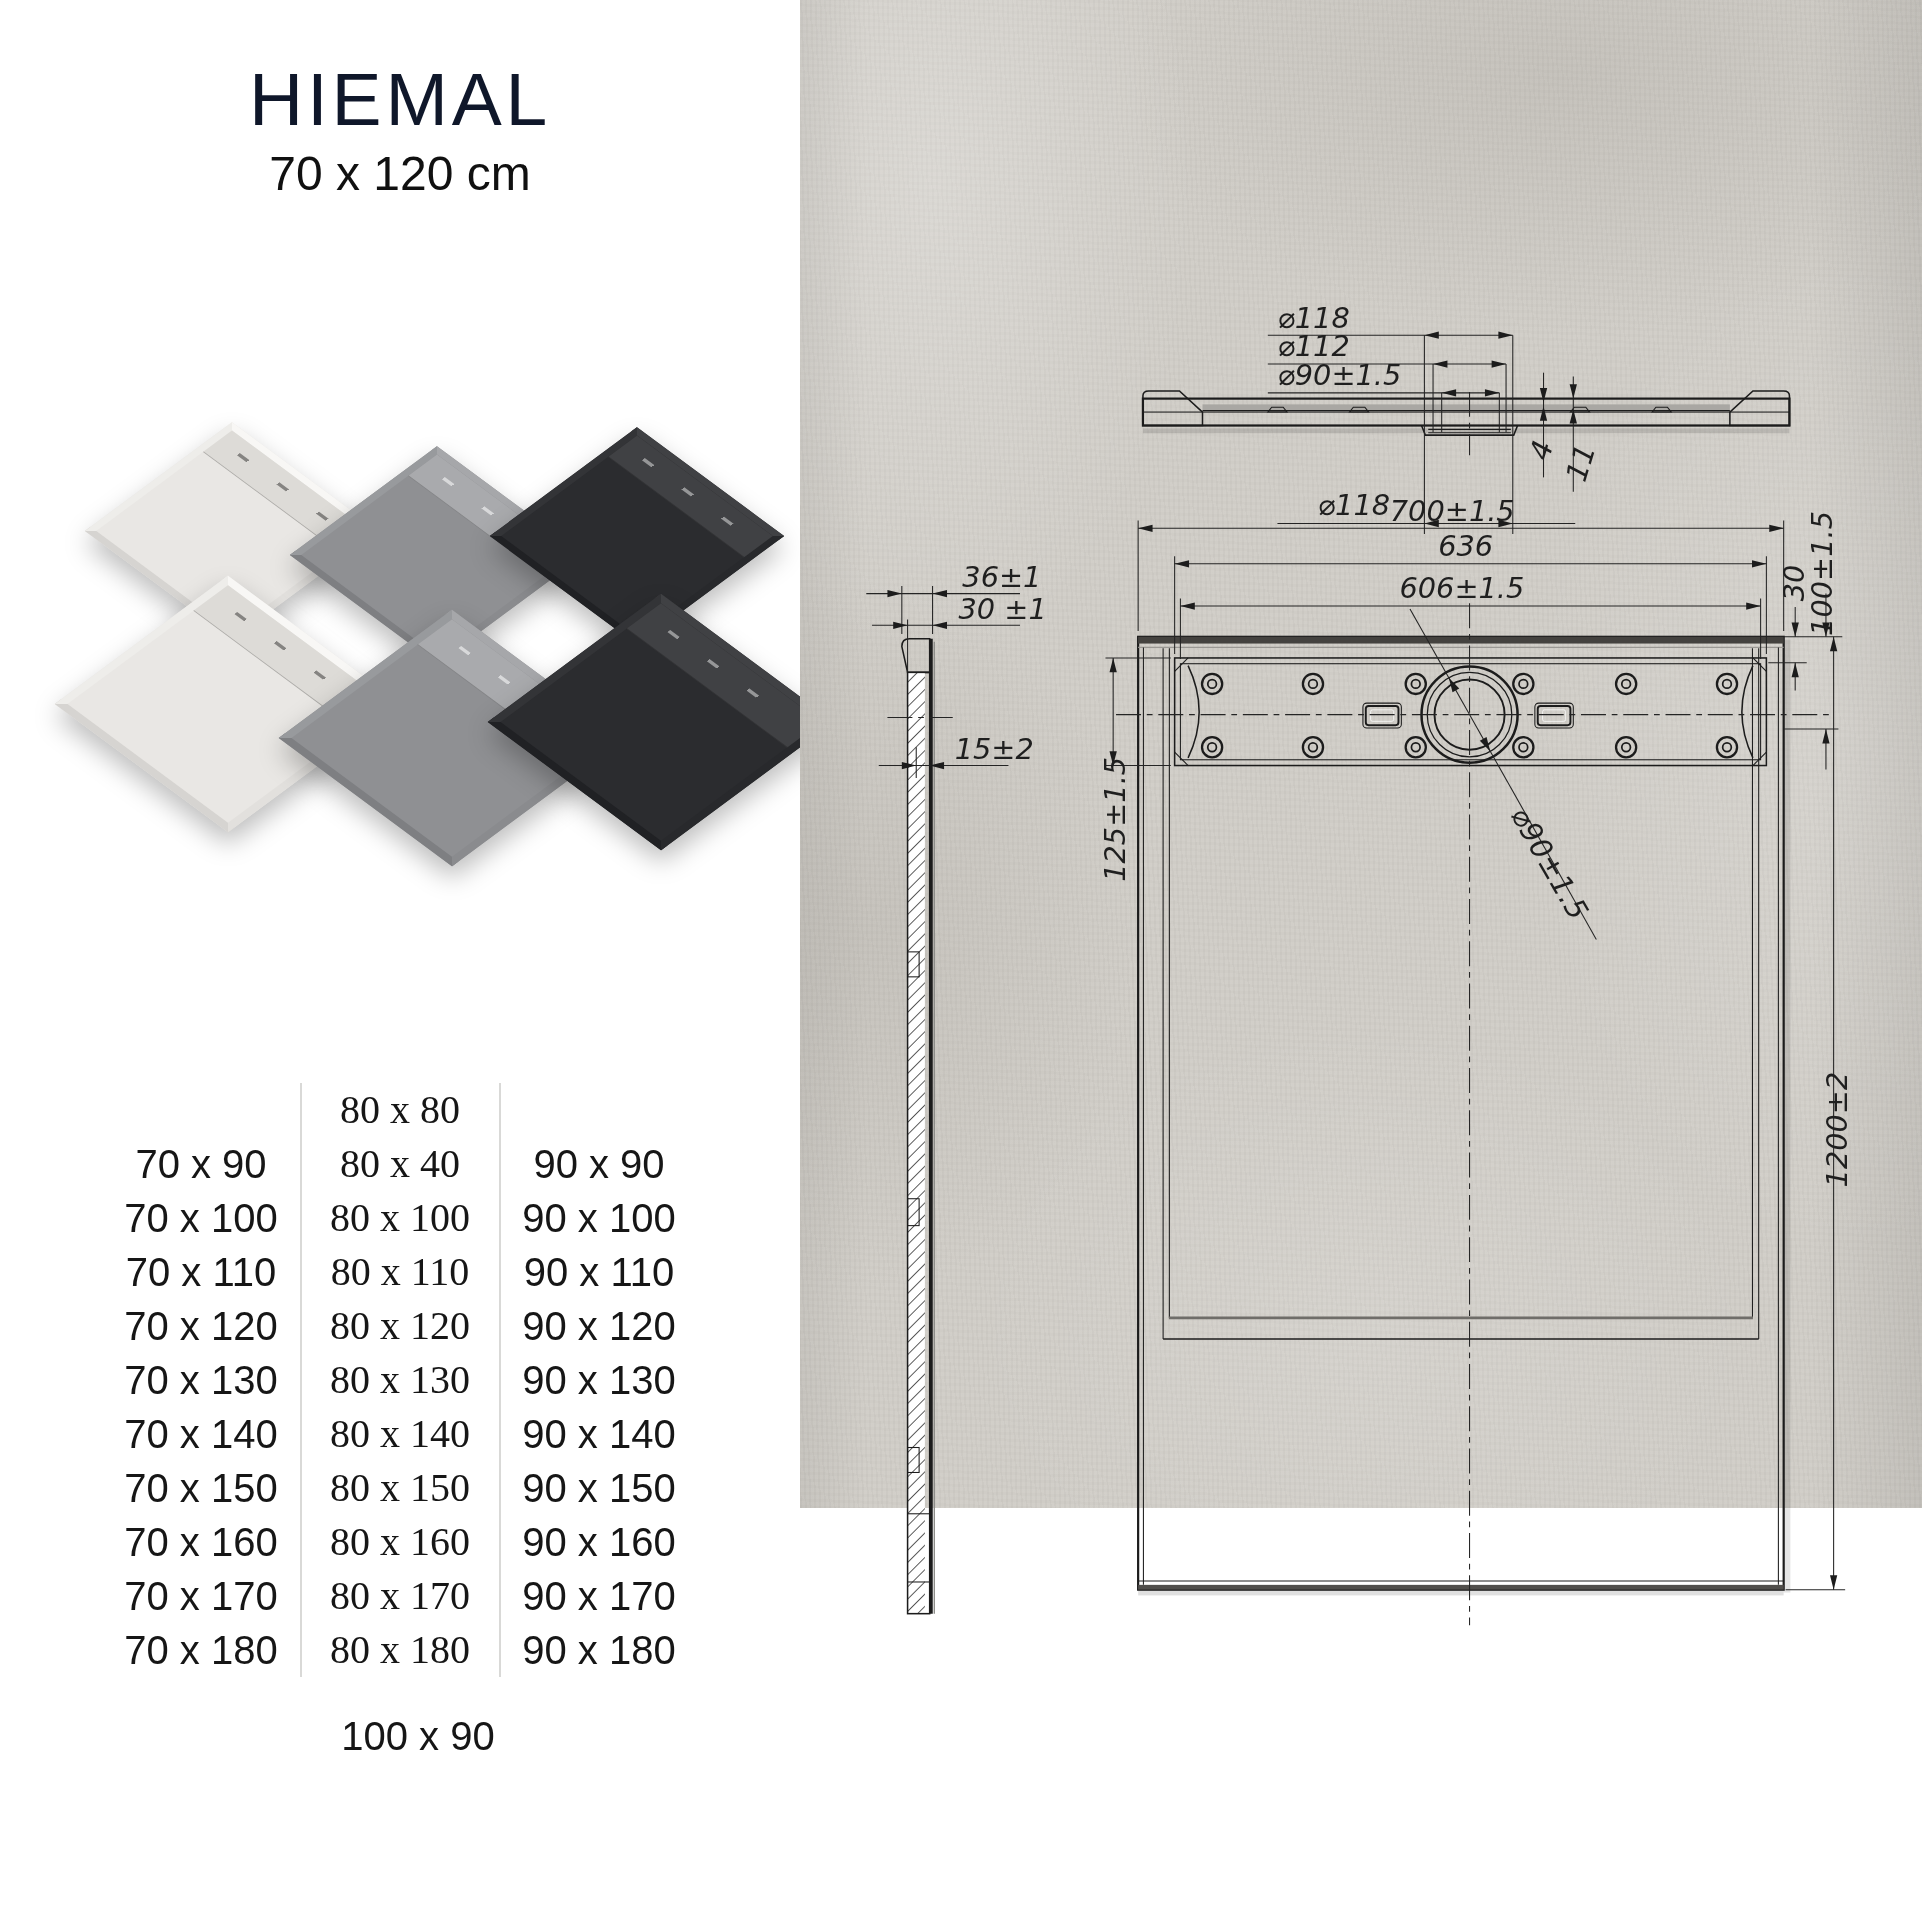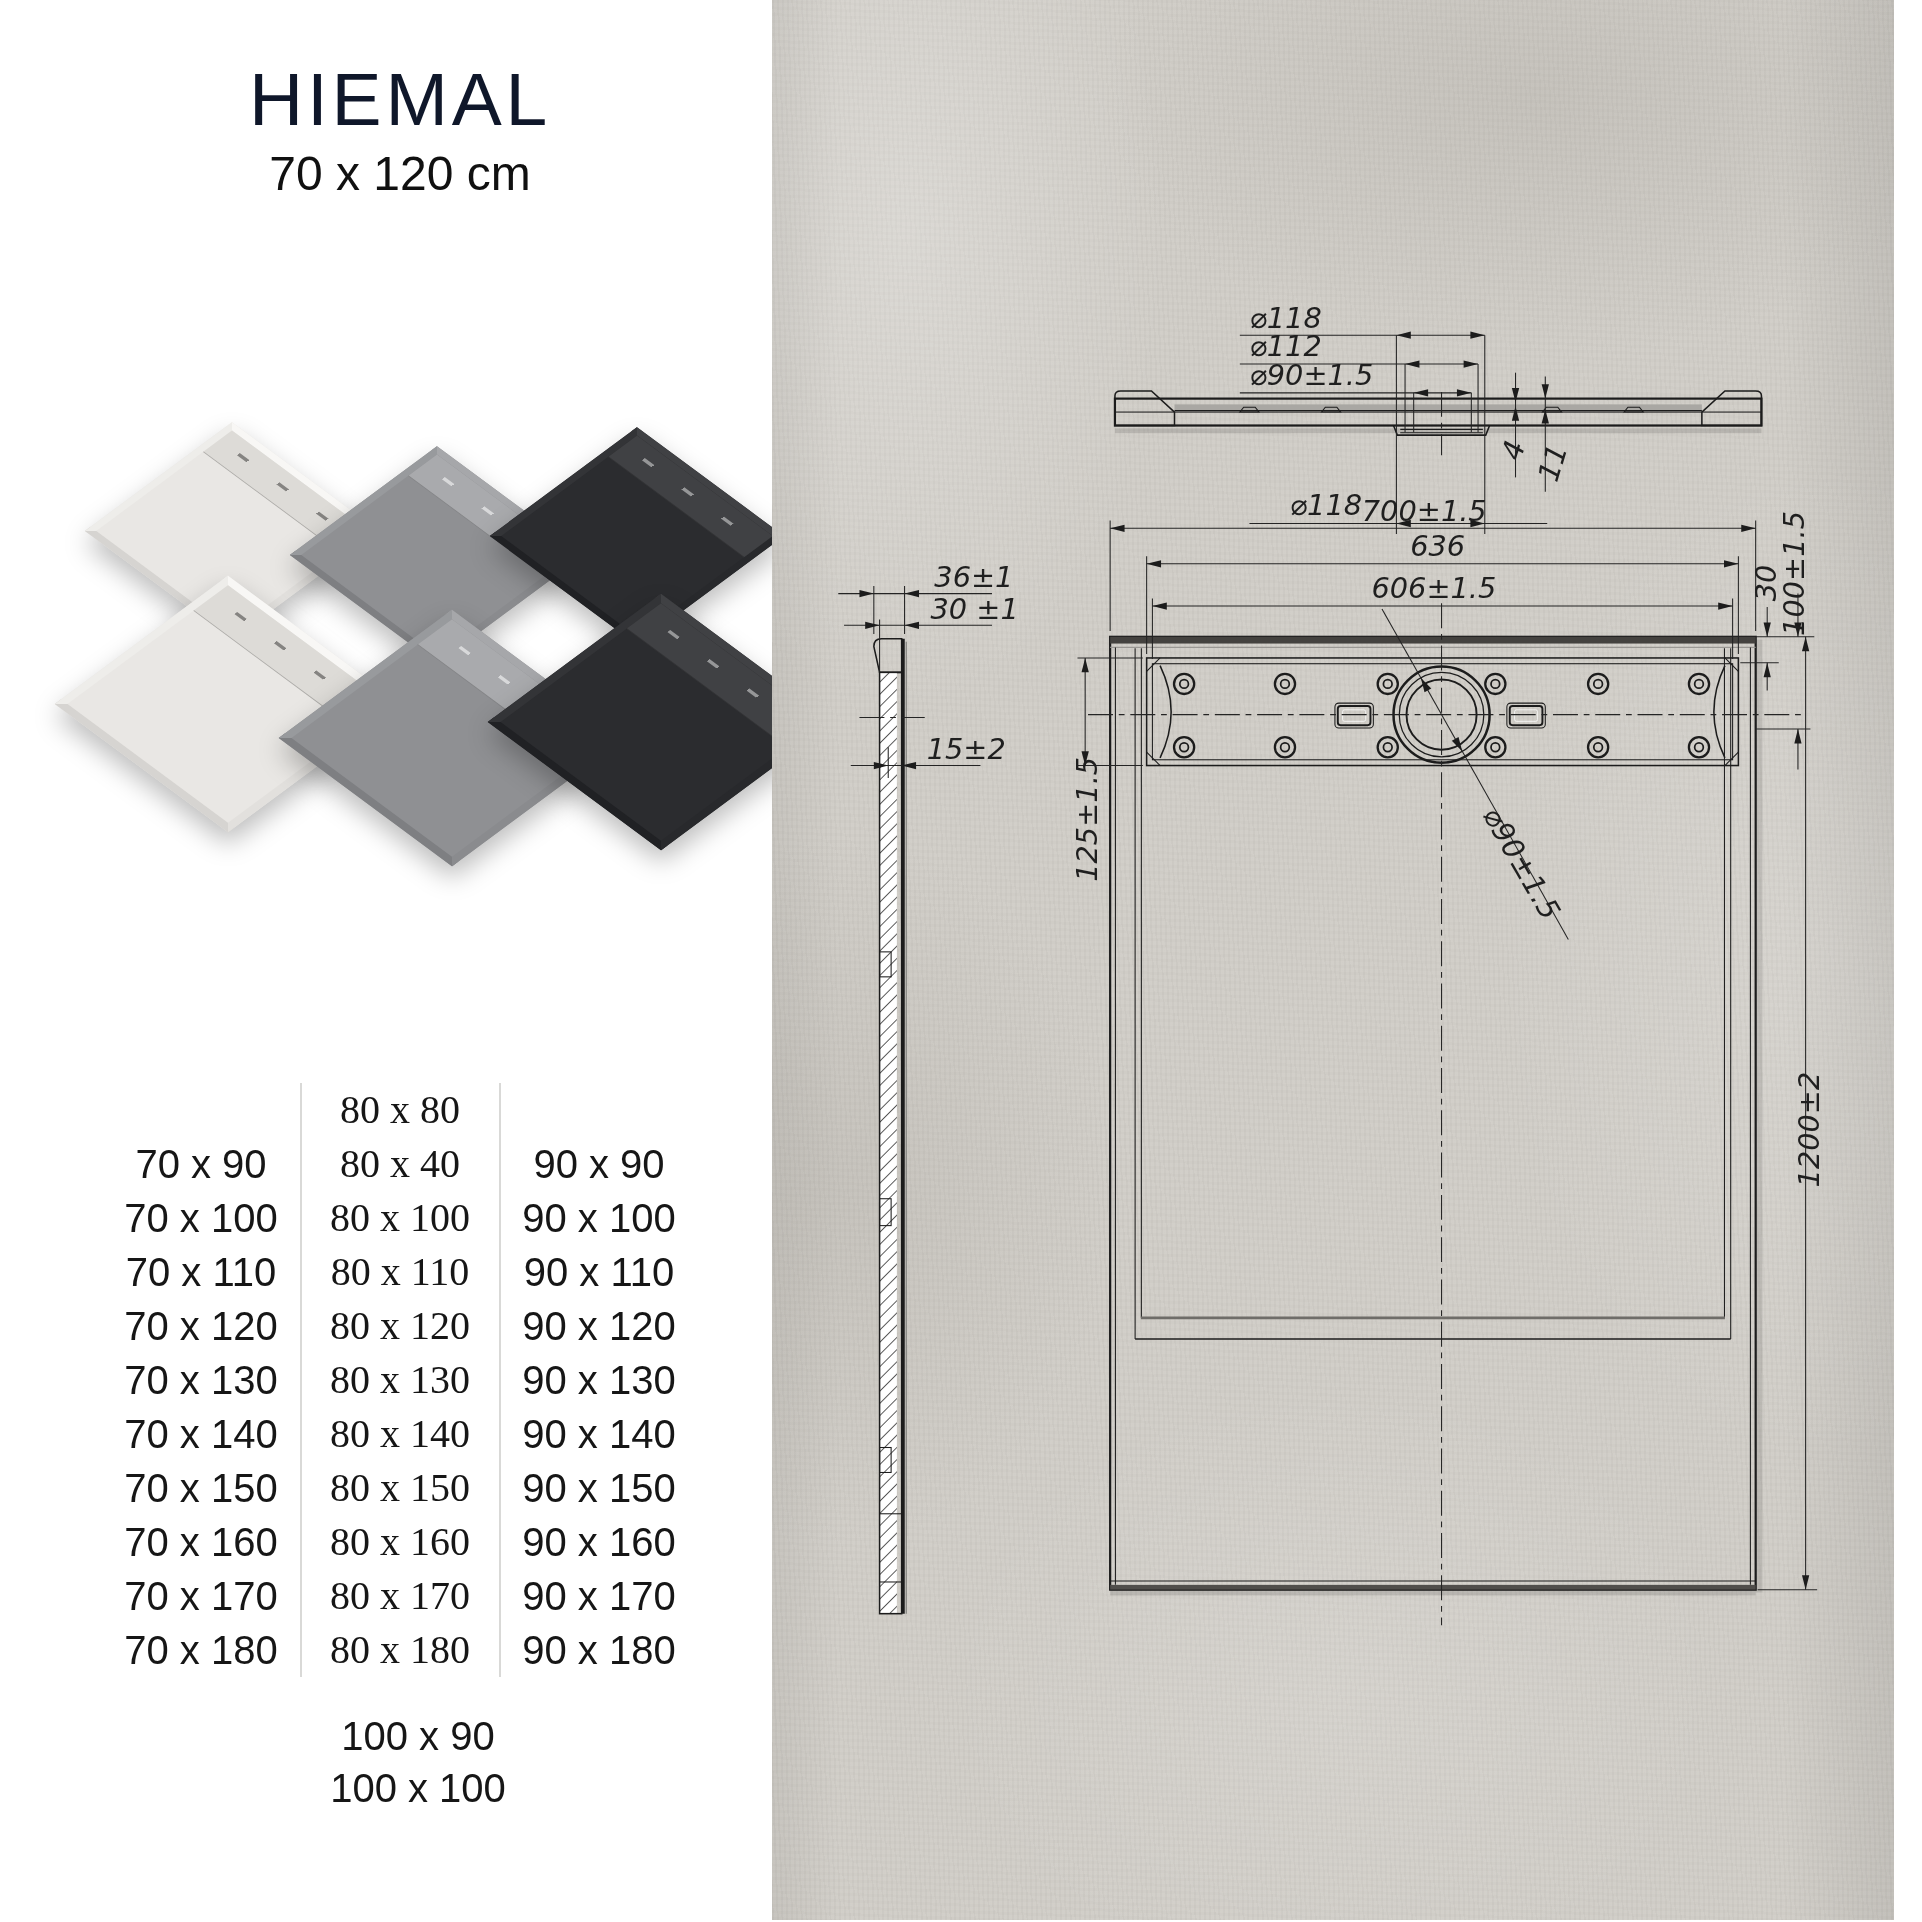--- a/index.html
+++ b/index.html
@@ -28,21 +28,21 @@
   .tray.t-black{--strip:#404144;--dash:rgba(255,255,255,.45);background:#2b2c2f;
         border-color:#404144 #28292c #202124 #333437;}
   
   .size-table{position:absolute;top:1083px;left:0;width:800px;display:flex;justify-content:center;}
   .size-table .col{width:197px;}
   .size-table .col-mid{border-left:2.9px solid #d9d9d7;border-right:2.9px solid #d9d9d7;font-family:Liberation Serif, serif;}
   .cell{height:54px;line-height:54px;text-align:center;font-size:40px;color:#161616;}
   .extra-sizes{position:absolute;top:1710px;left:0;width:800px;text-align:center;}
   .extra-sizes .cell{height:52px;line-height:52px;margin-left:36px;}
   
-  .right-panel{position:absolute;left:772px;top:0;width:1122px;height:1920px;
+  .right-panel{position:absolute;left:800px;top:0;width:1122px;height:1508px;
     background-color:#d0cdc7;
     background-image:
       radial-gradient(ellipse 403px 749px at 12% 12%, rgba(255,255,255,.22), transparent 65%),
       radial-gradient(ellipse 672px 403px at 68% 5%, rgba(125,120,112,.14), transparent 65%),
       radial-gradient(ellipse 500px 788px at 93% 50%, rgba(255,255,255,.12), transparent 65%),
       radial-gradient(ellipse 461px 596px at 6% 62%, rgba(115,110,102,.12), transparent 60%),
       radial-gradient(ellipse 615px 480px at 50% 88%, rgba(255,255,255,.10), transparent 65%),
       linear-gradient(90deg, rgba(0,0,0,.05), rgba(0,0,0,0) 6%, rgba(0,0,0,0) 90%, rgba(0,0,0,.07)),
       repeating-linear-gradient(88deg, rgba(0,0,0,.018) 0 1.9px, rgba(255,255,255,.02) 1.9px 4.8px),
       repeating-linear-gradient(2deg, rgba(0,0,0,.012) 0 2.9px, rgba(255,255,255,.015) 2.9px 6.7px);}
@@ -111,21 +111,20 @@
         <div class="cell">90 x 140</div>
         <div class="cell">90 x 150</div>
         <div class="cell">90 x 160</div>
         <div class="cell">90 x 170</div>
         <div class="cell">90 x 180</div>
       </div>
     </div>
 
     <div class="extra-sizes">
       <div class="cell">100 x 90</div>
-      <div class="cell">100 x 100</div>
     </div>
   </div>
 
   <div class="right-panel">
     <svg viewBox="833 0 1168 2001" preserveAspectRatio="none">
       <defs>
         <pattern id="hatch" width="9" height="9" patternUnits="userSpaceOnUse" patternTransform="rotate(45)">
           <rect width="9" height="9" fill="#ffffff"></rect>
           <line x1="0" y1="0" x2="0" y2="9" stroke="#1c1c1c" stroke-width="1.5"></line>
         </pattern>

